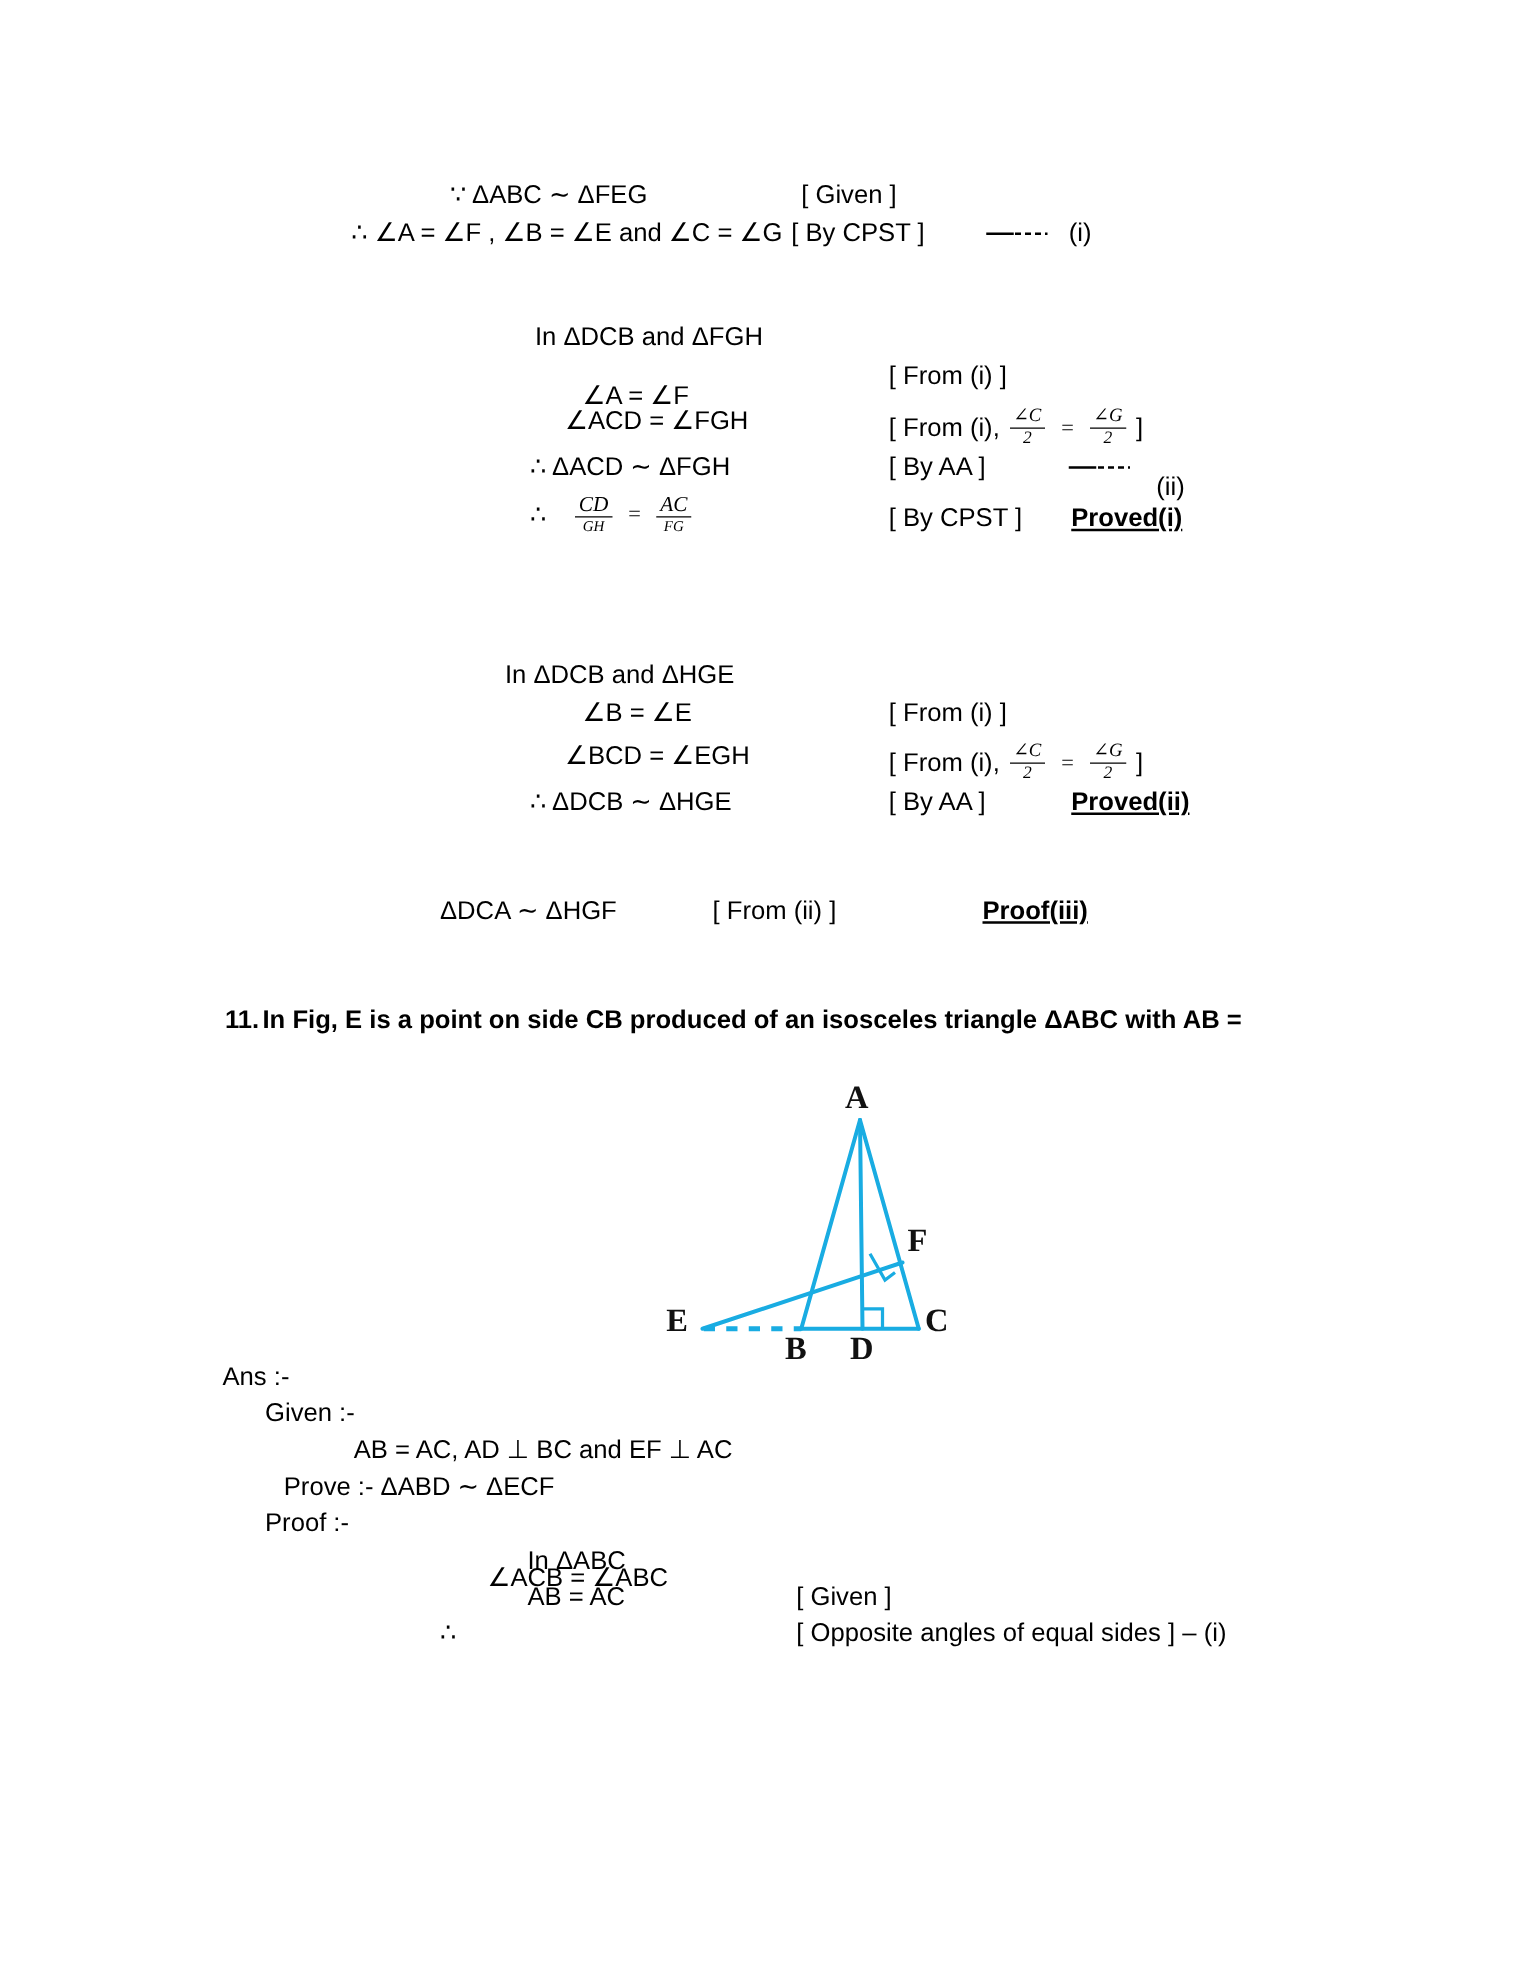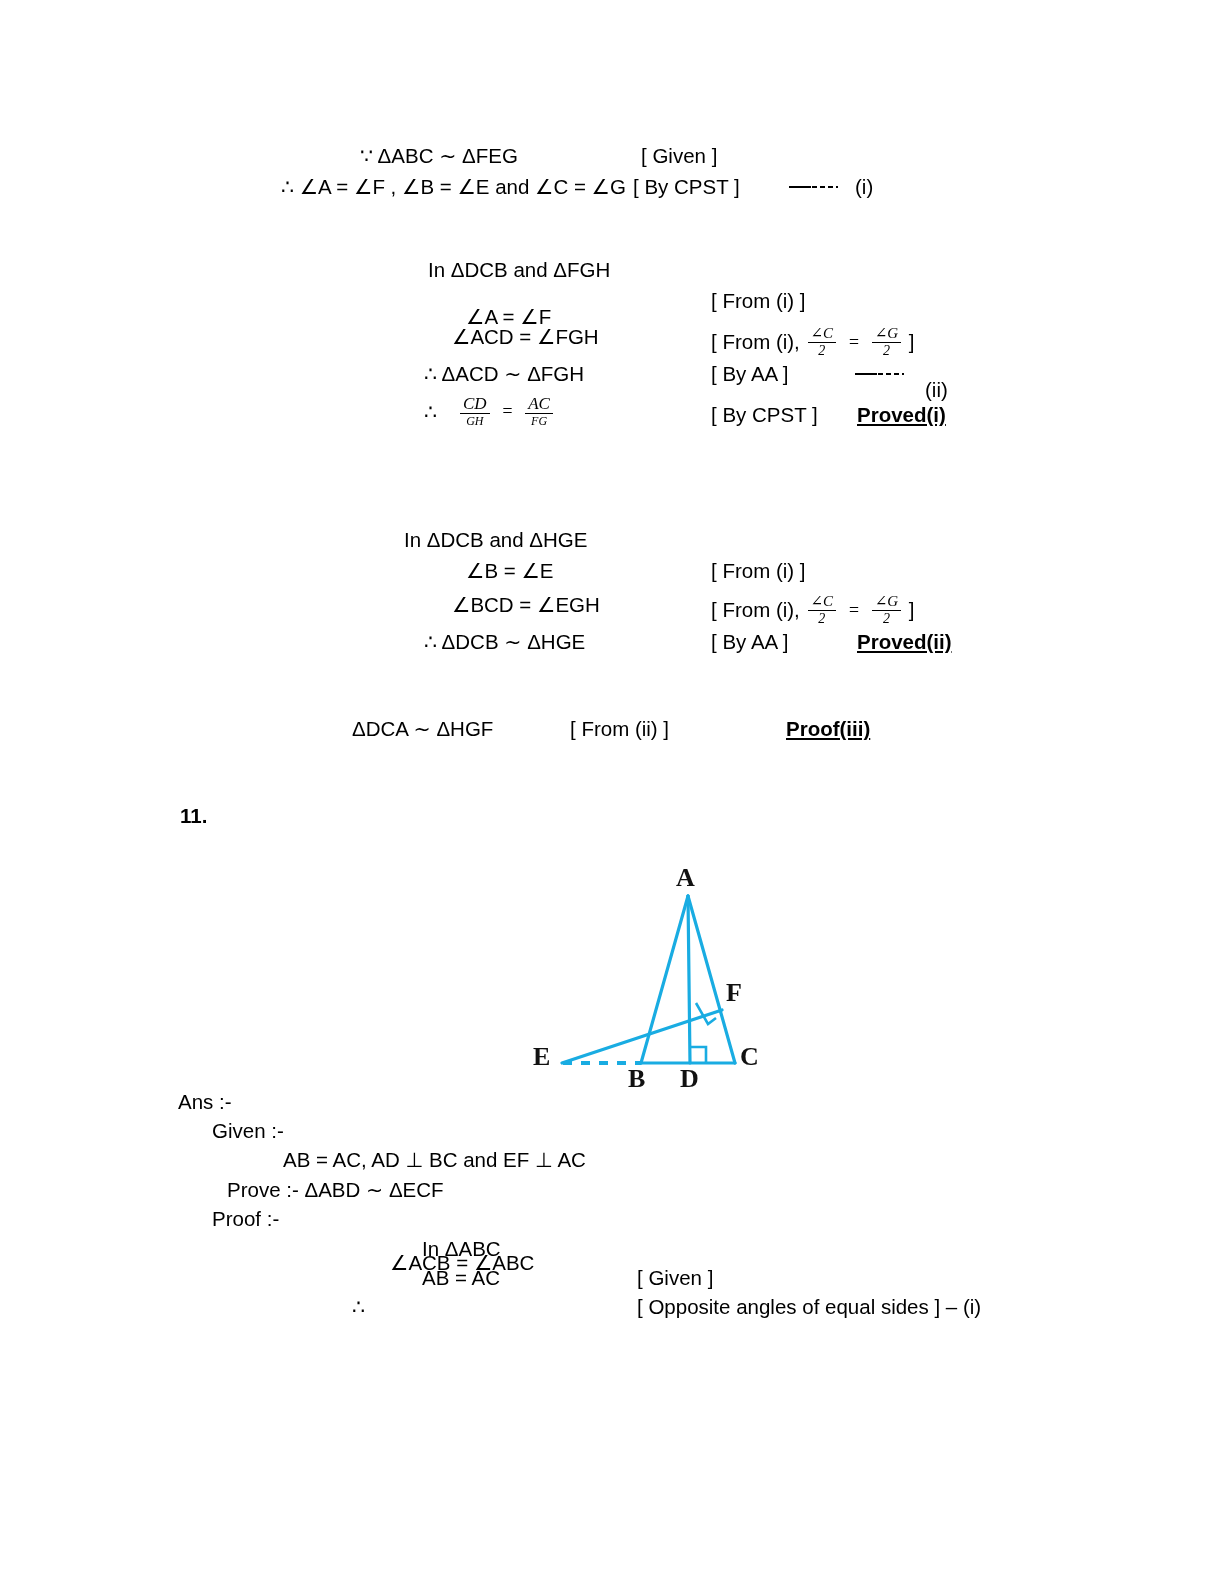--- a/index.html
+++ b/index.html
@@ -175,20 +175,21 @@
 
   <div class="ln" style="left:424px; top:632px;">∴ ΔDCB ∼ ΔHGE</div>
   <div class="ln" style="left:711px; top:632px;">[ By AA ]</div>
   <div class="ln bold u" style="left:857px; top:632px;">Proved(ii)</div>
 
   <div class="ln" style="left:352px; top:719px;">ΔDCA ∼  ΔHGF</div>
   <div class="ln" style="left:570px; top:719px;">[ From (ii) ]</div>
   <div class="ln bold u" style="left:786px; top:719px;">Proof(iii)</div>
 
   <div class="ln bold" style="left:180px; top:806px; font-size:20.5px;">11.</div>
+  <div class="ln bold" style="left:210px; top:806px; font-size:20.5px;">In Fig, E is a point on side CB produced of an isosceles triangle ΔABC with AB =</div>
 
   <div class="figure">
     <svg width="300" height="232" viewBox="0 0 300 232">
       <g fill="none" stroke="#19ace2" stroke-width="3.2" stroke-linecap="round" stroke-linejoin="round">
 
         <path d="M188 34 L141 201"></path>
 
         <path d="M188 34 L235 201"></path>
 
         <path d="M188 34 L190 201"></path>

